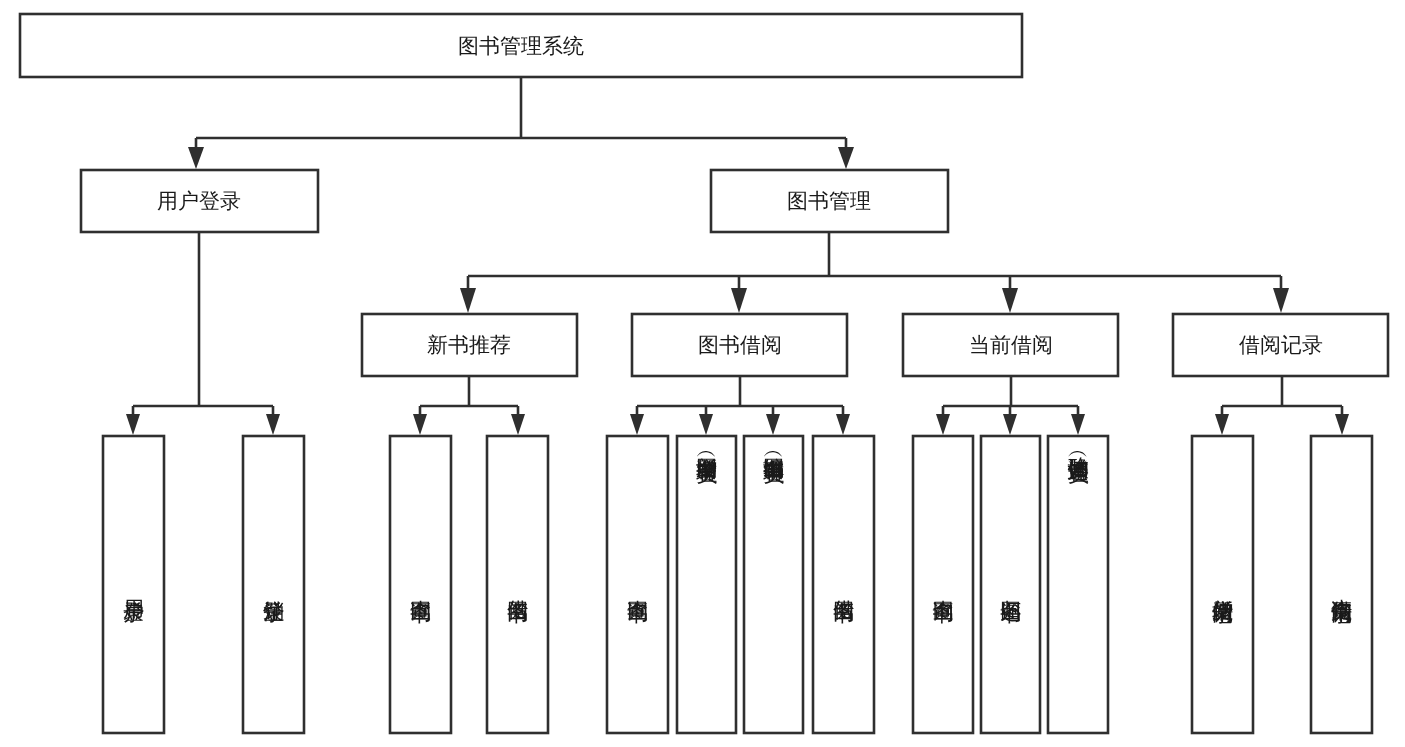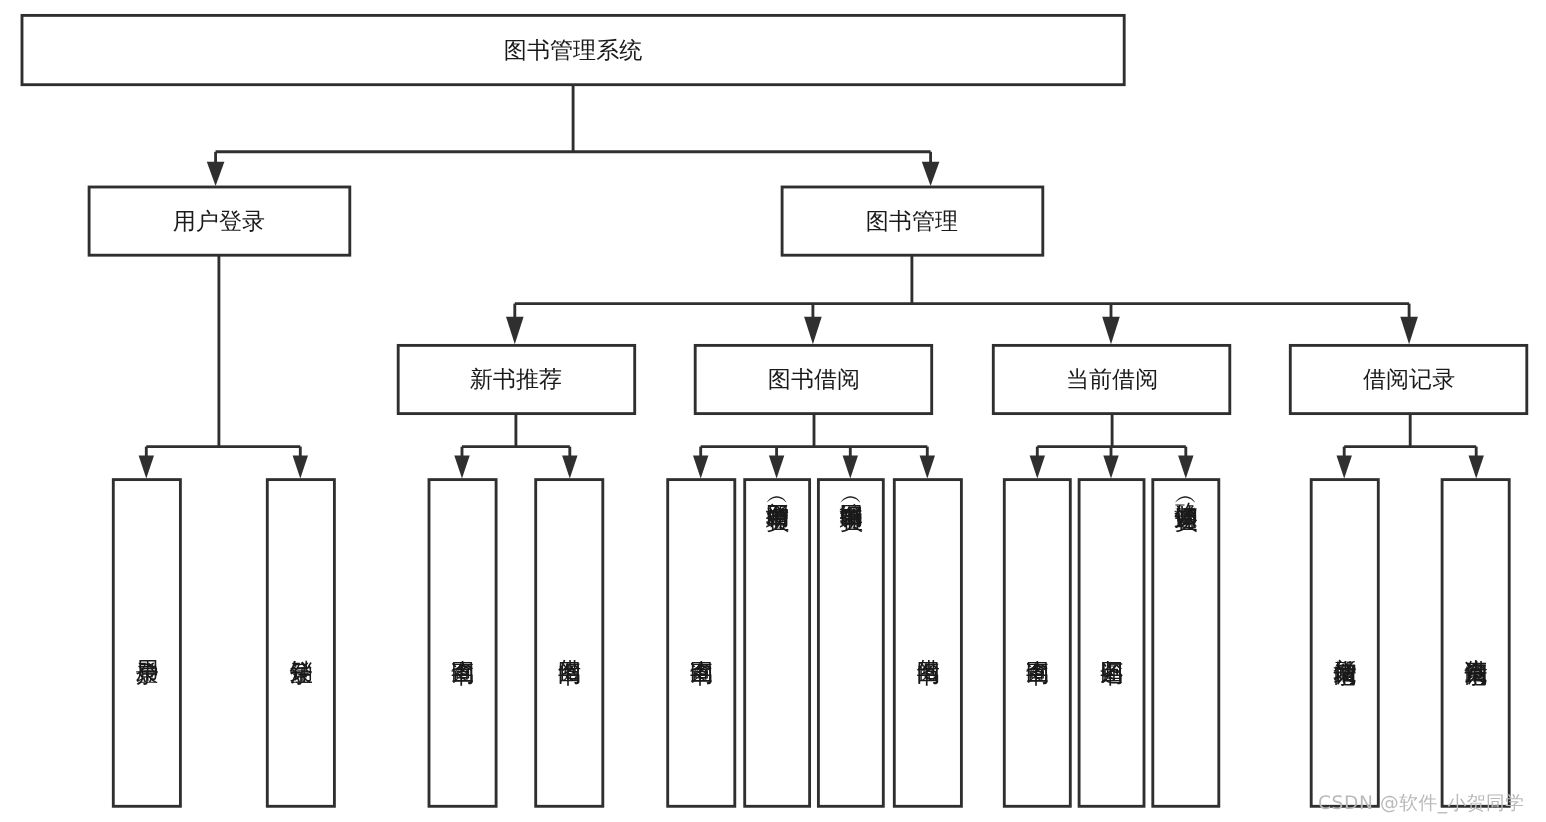--- a/index.html
+++ b/index.html
@@ -239,14 +239,13 @@
   <div class="vert-text-wrap" style="left:1048px; top:440px; width:60px; height:289px; align-items:flex-start;">
     <span class="vert-text">确认归还（管理员）</span>
   </div>
   <div class="vert-text-wrap" style="left:1192px; top:436px; width:61px; height:297px;">
     <span class="vert-text">新增借阅记录</span>
   </div>
   <div class="vert-text-wrap" style="left:1311px; top:436px; width:61px; height:297px;">
     <span class="vert-text">查询借阅记录</span>
   </div>
 
-  <div class="watermark">CSDN @软件_小贺同学</div>
 </div>
 
 </body></html>

